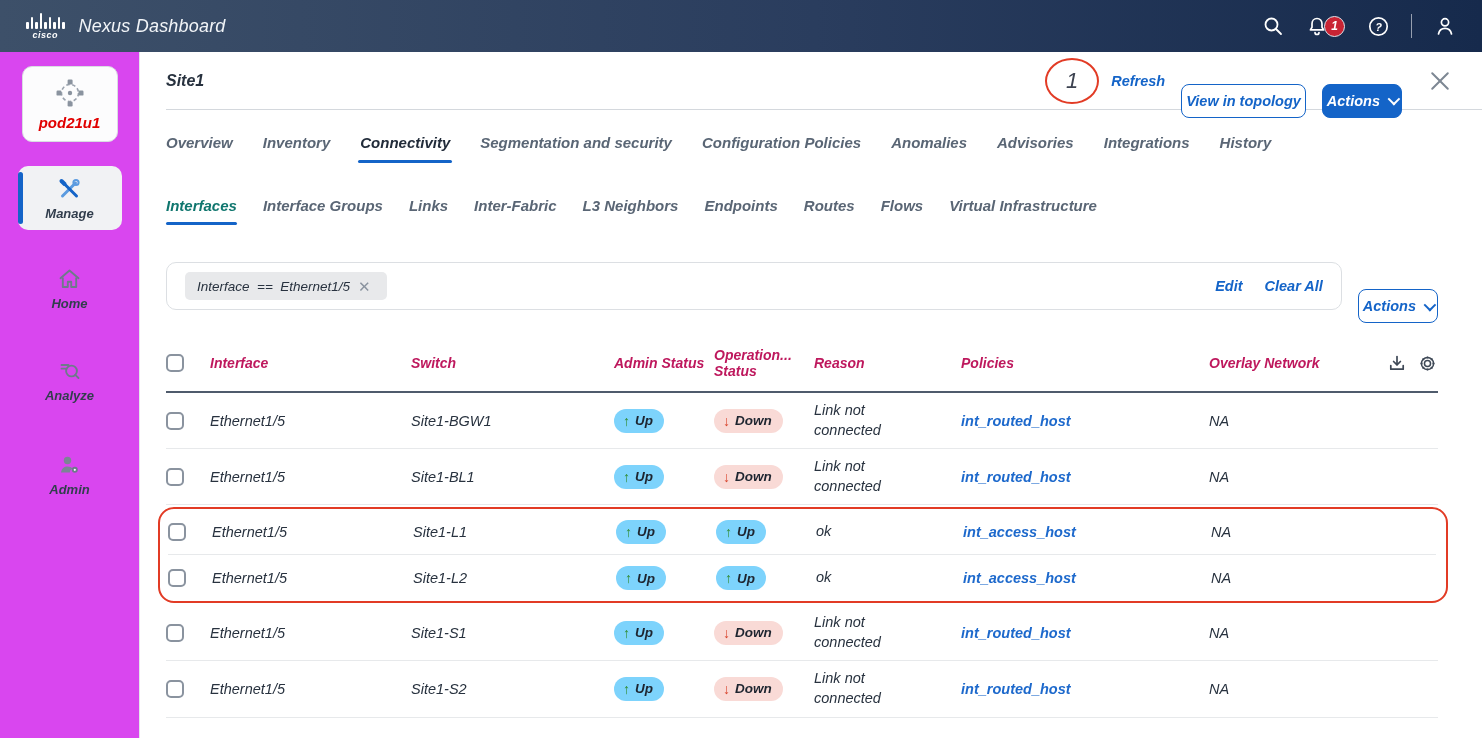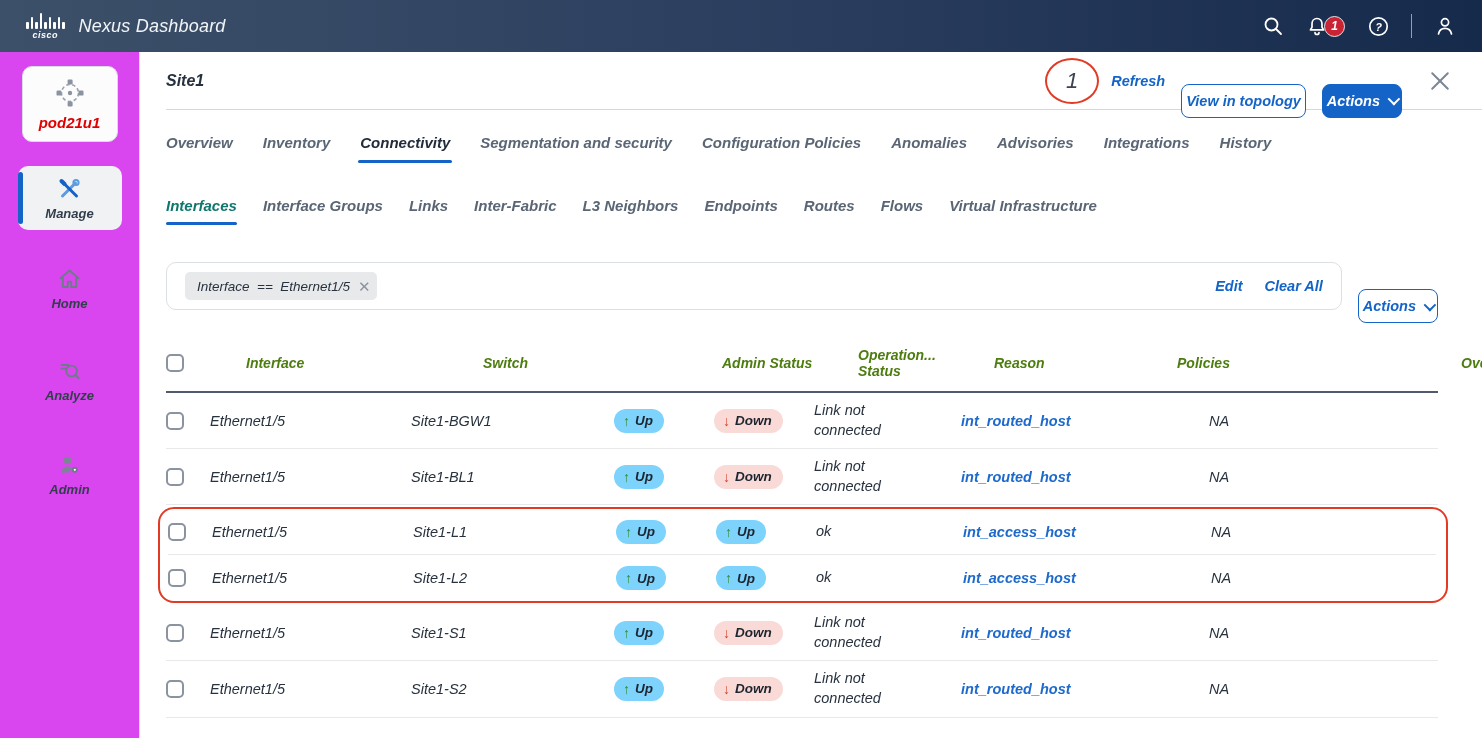--- a/index.html
+++ b/index.html
@@ -103,30 +103,30 @@
   .subtab.active::after { content:""; position:absolute; left:0; right:0; bottom:0; height:3.5px; background:#1464c8; border-radius:2px; }
 
   
   .filter-row { display:flex; align-items:center; gap:16px; margin-top:24px; padding-right:44px; }
   .filter-box {
     flex:1; height:48px; border:1px solid #dcdfe3; border-radius:10px;
     display:flex; align-items:center; padding:0 18px; gap:12px;
   }
   .chip {
     background:#e8e9eb; border-radius:5px; height:28px; display:flex; align-items:center;
-    gap:8px; padding:0 6px 0 12px; font-size:13.5px; color:#28323f; white-space:pre;
+    gap:8px; padding:0 16px 0 12px; font-size:13.5px; color:#28323f; white-space:pre;
   }
   .chip-x { color:#8a939f; font-size:15px; cursor:pointer; line-height:1; }
   .filter-spacer { flex:1; }
   .filter-links { display:flex; gap:22px; }
 
   
   .table { margin-top:14px; padding-right:44px; }
   .trow, .thead { display:flex; align-items:center; }
-  .thead { padding:10px 0 12px; border-bottom:2px solid #4f5b6c; font-size:14px; font-weight:bold; color:#4d7c0f;gap:36px; }
+  .thead { padding:10px 0 12px; border-bottom:2px solid #4f5b6c; font-size:14px; font-weight:bold; color:#be185d; }
   .trow { border-bottom:1px solid #e7e9eb; min-height:46px; padding:8px 0; font-size:14.5px; color:#28323f; }
   .col-cb { width:44px; flex:0 0 44px; display:flex; align-items:center; }
   .col-if { width:201px; flex:0 0 201px; }
   .col-sw { width:203px; flex:0 0 203px; }
   .col-as { width:100px; flex:0 0 100px; }
   .col-os { width:100px; flex:0 0 100px; }
   .col-rs { width:147px; flex:0 0 147px; }
   .col-rs .rs-inner { max-width:100px; display:inline-block; line-height:1.35; }
   .col-pl { width:248px; flex:0 0 248px; }
   .col-ov { width:162px; flex:0 0 162px; }

